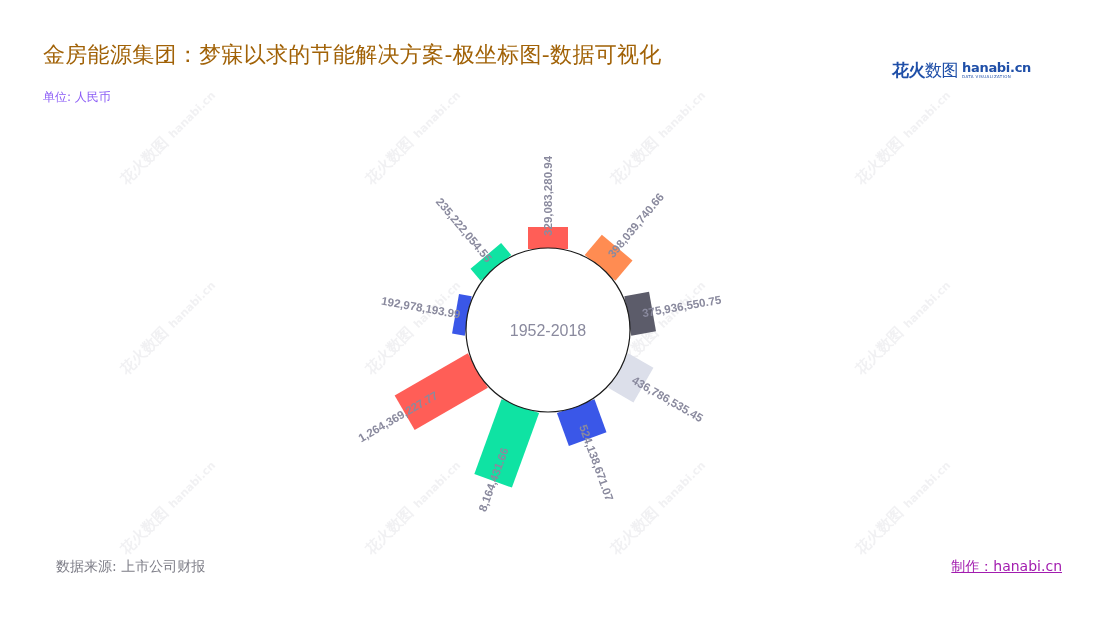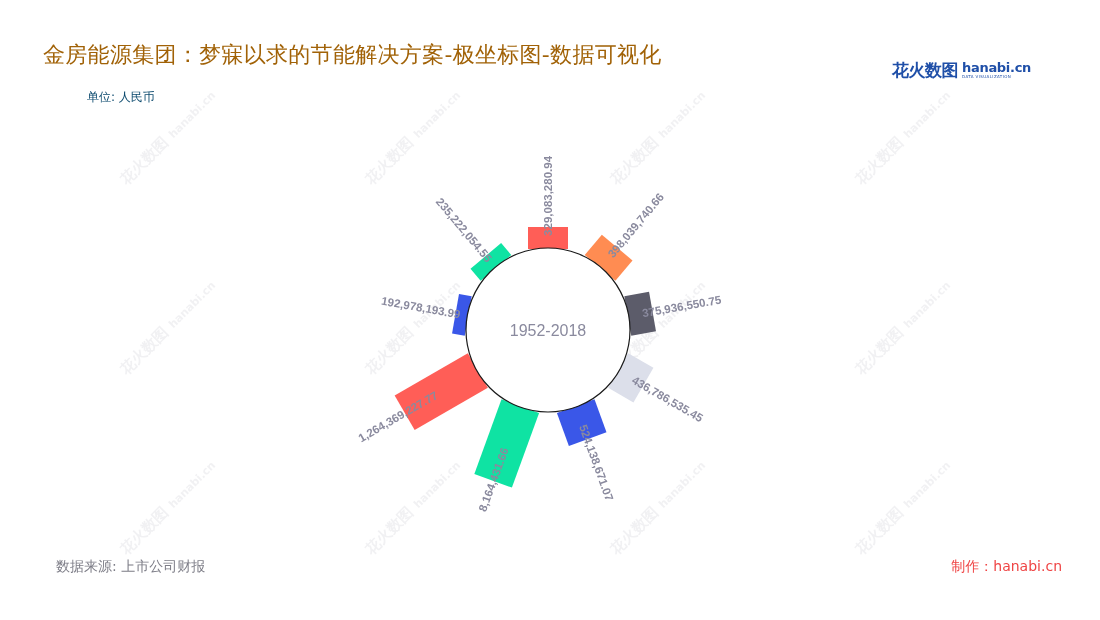--- a/index.html
+++ b/index.html
@@ -1,29 +1,29 @@
 <!DOCTYPE html>
 <html><head>
 <meta charset="utf-8">
 <style>
   html, body { margin: 0; padding: 0; background: #ffffff; }
   body { width: 1100px; height: 620px; position: relative; overflow: hidden;
          font-family: "DejaVu Sans", "Liberation Sans", sans-serif; }
   .title { position: absolute; left: 43px; top: 40px; font-size: 22px; color: #a16207;
            letter-spacing: 0.3px; white-space: nowrap; }
-  .unit { position: absolute; left: 43px; top: 88px; font-size: 12px; color: #0c4a6e;
-          width: 68px; line-height: 18px; margin-left: 44px; }
+  .unit { position: absolute; left: 43px; top: 88px; font-size: 12px; color: #8b5cf6;
+          width: 68px; line-height: 18px; }
   .logo { position: absolute; left: 892px; top: 58px; height: 24px; display: flex; align-items: center; }
   .logo-cn { font-size: 17px; font-weight: bold; color: #1f4fa8; letter-spacing: -0.5px; }
-  .logo-cn .light { font-weight: bold; }
+  .logo-cn .light { font-weight: normal; }
   .logo-en { margin-left: 4px; display: flex; flex-direction: column; line-height: 1; }
   .logo-en .main { font-size: 13px; font-weight: bold; color: #1f4fa8; letter-spacing: -0.3px; }
   .logo-en .sub { font-size: 4px; color: #1f4fa8; letter-spacing: 0.4px; margin-top: 1px; }
   .source { position: absolute; left: 56px; top: 558px; font-size: 14px; color: #7d7d87; }
-  .credit { position: absolute; right: 38px; top: 558px; font-size: 14px; color: #ef4444; }
+  .credit { position: absolute; right: 38px; top: 558px; font-size: 14px; color: #a21caf; text-decoration: underline; }
   .watermarks { position: absolute; left: 0; top: 0; width: 1100px; height: 620px; pointer-events: none; }
   .wm { position: absolute; transform: rotate(-45deg); transform-origin: left bottom; white-space: nowrap;
         color: rgba(150,150,160,0.13); font-size: 15px; font-weight: bold; }
   .wm .en { font-size: 11px; margin-left: 6px; }
   svg.chart { position: absolute; left: 0; top: 0; }
   .bar-label { font-size: 11.5px; fill: #8a8a9e; font-weight: bold; font-family: "Liberation Sans", sans-serif; }
   .center-label { font-size: 16px; fill: #8a8a9e; font-family: "Liberation Sans", sans-serif; }
 </style>
 </head>
 <body>

